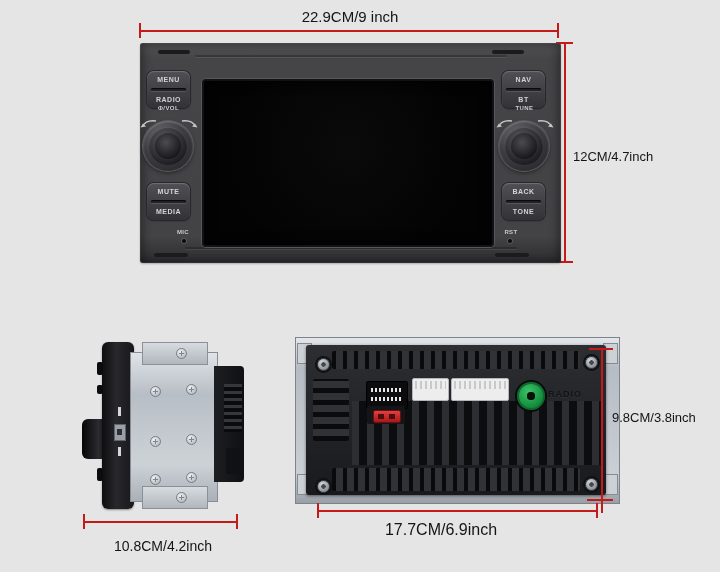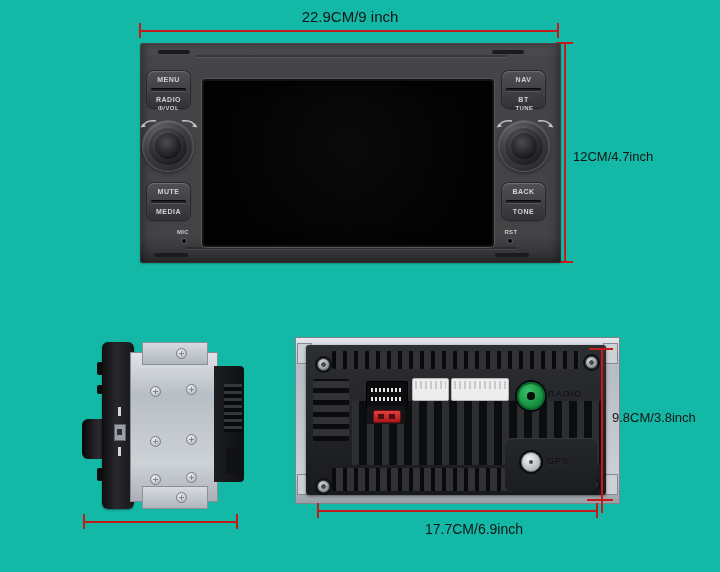--- a/index.html
+++ b/index.html
@@ -1,16 +1,16 @@
 <!DOCTYPE html>
 <html><head>
 <meta charset="utf-8">
 <style>
   html,body{margin:0;padding:0;background:#ffffff;}
-  .canvas{position:relative;width:720px;height:572px;background:#14b8a6;overflow:hidden;
+  .canvas{position:relative;width:720px;height:572px;background:#e5e5e5;overflow:hidden;
           font-family:"Liberation Sans", sans-serif;color:#1a1a1a;}
 
   
   .dim-line-h{position:absolute;height:2px;background:#c41a1a;}
   .dim-line-v{position:absolute;width:2px;background:#c41a1a;}
   .dim-tick-v{position:absolute;width:2px;background:#c41a1a;}
   .dim-tick-h{position:absolute;height:2px;background:#c41a1a;}
   .dim-label{position:absolute;color:#141414;white-space:nowrap;}
 
   
@@ -230,20 +230,21 @@
   <div class="screw-s" style="left:186px;top:472px;"></div>
   <div class="screw-s" style="left:176px;top:492px;"></div>
 
   <div class="side-rear"></div>
   <div class="side-fins"></div>
   <div class="side-stub"></div>
 
   <div class="dim-line-h" style="left:84px;top:521px;width:154px;"></div>
   <div class="dim-tick-v" style="left:83px;top:514px;height:15px;"></div>
   <div class="dim-tick-v" style="left:236px;top:514px;height:15px;"></div>
+  <div class="dim-label" style="left:88px;top:538px;width:150px;text-align:center;font-size:14px;">10.8CM/4.2inch</div>
 
   <div class="rear-frame"></div>
   <div class="rear-bracket" style="left:297px;top:343px;"></div>
   <div class="rear-bracket" style="left:603px;top:343px;"></div>
   <div class="rear-bracket" style="left:297px;top:474px;"></div>
   <div class="rear-bracket" style="left:603px;top:474px;"></div>
 
   <div class="rear-panel"></div>
 
   <div class="slot-strip-v" style="left:332px;top:351px;width:248px;height:18px;"></div>
@@ -271,30 +272,24 @@
   </div>
   <div class="conn-white" style="left:451px;width:56px;">
     <div class="conn-white-pins"></div>
   </div>
 
   <div class="radio-conn">
     <div class="radio-conn-hole"></div>
   </div>
   <div class="emboss-label" style="left:548px;top:389px;">RADIO</div>
 
-  <div class="gps-block">
-    <div class="gps-conn">
-      <div class="gps-pin"></div>
-    </div>
-    <div class="emboss-label" style="left:42px;top:18px;">GPS</div>
-  </div>
 
   <div class="dim-line-v" style="left:601px;top:349px;height:164px;"></div>
   <div class="dim-tick-h" style="left:589px;top:348px;width:24px;"></div>
   <div class="dim-tick-h" style="left:587px;top:499px;width:26px;"></div>
   <div class="dim-label" style="left:612px;top:410px;font-size:13px;">9.8CM/3.8inch</div>
 
   <div class="dim-line-h" style="left:318px;top:510px;width:280px;"></div>
   <div class="dim-tick-v" style="left:317px;top:503px;height:15px;"></div>
   <div class="dim-tick-v" style="left:596px;top:503px;height:15px;"></div>
-  <div class="dim-label" style="left:384px;top:521px;width:180px;text-align:center;font-size:14px;">17.7CM/6.9inch</div>
+  <div class="dim-label" style="left:351px;top:521px;width:180px;text-align:center;font-size:16px;">17.7CM/6.9inch</div>
 
 </div>
 
 </body></html>

